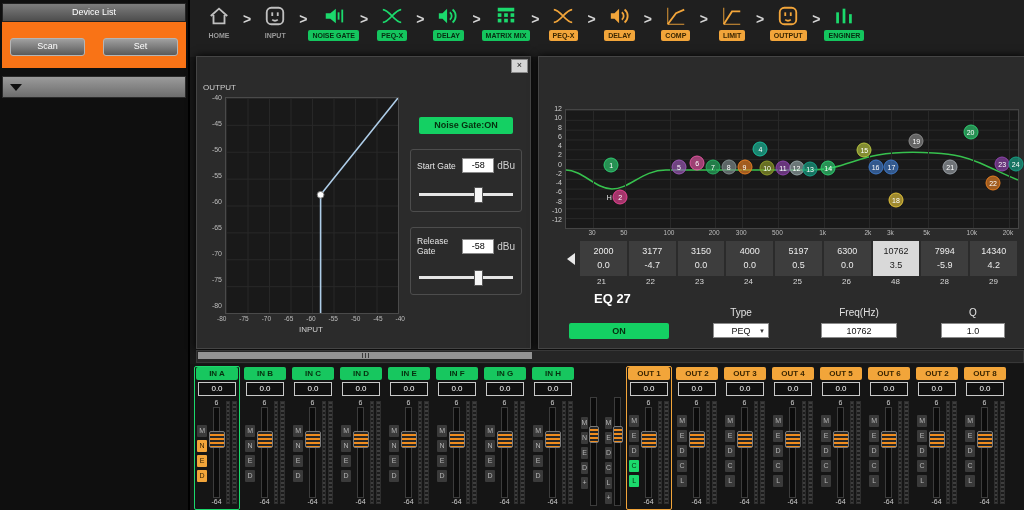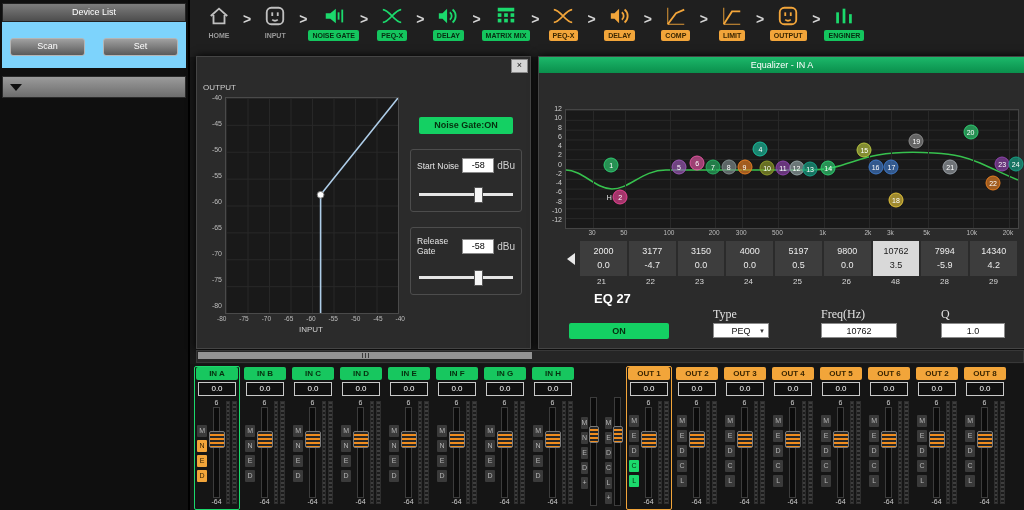--- a/index.html
+++ b/index.html
@@ -4,21 +4,21 @@
 <style>
   html,body{margin:0;padding:0;background:#000;}
   #app{position:relative;width:1024px;height:510px;overflow:hidden;background:#181818;
        font-family:"Liberation Sans",sans-serif;color:#ddd;}
 
   
   .sidebar{position:absolute;left:0;top:0;width:188px;height:510px;background:#0f0f0f;border-right:2px solid #000;}
   .device-panel{position:absolute;left:2px;top:3px;width:184px;}
   .device-title{height:17px;background:linear-gradient(#7d7d7d,#4d4d4d);border:1px solid #222;
     color:#fff;font-size:9px;text-align:center;line-height:17px;}
-  .device-buttons{background:#7dd3fc;padding:16px 8px 12px;display:flex;gap:18px;}
+  .device-buttons{background:#f97316;padding:16px 8px 12px;display:flex;gap:18px;}
   .btn-gray{flex:1;height:16px;background:linear-gradient(#a0a0a0,#5a5a5a);border:1px solid #b5b5b5;
     border-radius:3px;color:#fff;font-size:9px;text-align:center;line-height:15px;cursor:pointer;}
   .device-drop{margin-top:8px;height:20px;background:linear-gradient(#9b9b9b,#6d6d6d);border:1px solid #2a2a2a;
     display:flex;align-items:center;padding-left:7px;}
   .tri{width:0;height:0;border-left:6px solid transparent;border-right:6px solid transparent;border-top:7px solid #101010;}
 
   
   .chainbar{position:absolute;left:190px;top:0;width:834px;height:54px;background:#1f1f1f;
     display:flex;align-items:flex-start;padding:3px 0 0 6px;overflow:hidden;}
   .chain-item{display:flex;flex-direction:column;align-items:center;min-width:46px;flex:0 0 auto;}
@@ -83,21 +83,21 @@
   .eq-bands{position:absolute;left:24px;top:184px;right:8px;display:flex;gap:2px;}
   .band-prev{width:15px;display:flex;align-items:center;justify-content:center;cursor:pointer;}
   .band-prev .arr{width:0;height:0;border-top:6px solid transparent;border-bottom:6px solid transparent;
     border-right:8px solid #e8e8e8;}
   .band-cell{flex:1;background:#3d3d3d;color:#ececec;text-align:center;padding:4px 0;font-size:9px;
     line-height:1.5;cursor:pointer;}
   .band-cell.selected{background:#d9d9d9;color:#1b1b1b;}
   .eq-indices{position:absolute;left:39px;top:220px;right:8px;display:flex;gap:2px;font-size:8px;color:#d8d8d8;}
   .eq-indices span{flex:1;text-align:center;}
   .eq-name{position:absolute;left:55px;top:234px;font-size:13px;font-weight:bold;color:#fff;}
-  .eq-ctl-label{position:absolute;top:250px;font-size:12px;color:#e2e2e2;font-family:Liberation Serif, serif;}
+  .eq-ctl-label{position:absolute;top:250px;font-size:10px;color:#e2e2e2;text-align:center;}
   .eq-on{position:absolute;left:30px;top:266px;width:100px;height:16px;background:#14d063;color:#06300f;
     font-size:9px;font-weight:bold;text-align:center;line-height:16px;border-radius:2px;cursor:pointer;}
   .eq-box{position:absolute;top:266px;height:15px;background:#fff;color:#111;font-size:9px;text-align:center;
     line-height:15px;border:1px solid #8a8a8a;box-sizing:border-box;}
   .eq-dd-arrow{position:absolute;right:3px;top:0;font-size:6px;color:#333;line-height:15px;}
 
   
   .hscroll{position:absolute;left:196px;top:350px;width:826px;height:11px;background:#262626;border:1px solid #383838;}
   .hscroll .handle{position:absolute;left:1px;top:1px;width:334px;height:7px;background:#949494;
     display:flex;align-items:center;justify-content:center;gap:2px;cursor:pointer;}
@@ -322,21 +322,21 @@
         <span>-55</span>
         <span>-50</span>
         <span>-45</span>
         <span>-40</span>
       </div>
     <div class="ng-xtitle">INPUT</div>
     <div class="ng-controls">
       <div class="ng-power">Noise Gate:ON</div>
     <div class="ng-group">
           <div class="ng-row">
-            <span class="lbl">Start Noise</span>
+            <span class="lbl">Start Gate</span>
             <span class="ng-val">-58</span>
             <span class="ng-unit">dBu</span>
           </div>
           <div class="ng-slider">
             <div class="track"></div>
             <div class="thumb" style="left: 58%;"></div>
           </div>
         </div>
         <div class="ng-group">
           <div class="ng-row">
@@ -346,21 +346,20 @@
           </div>
           <div class="ng-slider">
             <div class="track"></div>
             <div class="thumb" style="left: 58%;"></div>
           </div>
         </div>
       </div>
   </div>
 
   <div class="panel" id="eq-panel">
-    <div class="panel-title">Equalizer - IN A</div>
     <div class="eq-yticks">
         <span>12</span>
         <span>10</span>
         <span>8</span>
         <span>6</span>
         <span>4</span>
         <span>2</span>
         <span>0</span>
         <span>-2</span>
         <span>-4</span>
@@ -441,21 +440,21 @@
         </div>
         <div class="band-cell">
           <div>4000</div>
           <div>0.0</div>
         </div>
         <div class="band-cell">
           <div>5197</div>
           <div>0.5</div>
         </div>
         <div class="band-cell">
-          <div>9800</div>
+          <div>6300</div>
           <div>0.0</div>
         </div>
         <div class="band-cell selected">
           <div>10762</div>
           <div>3.5</div>
         </div>
         <div class="band-cell">
           <div>7994</div>
           <div>-5.9</div>
         </div>

